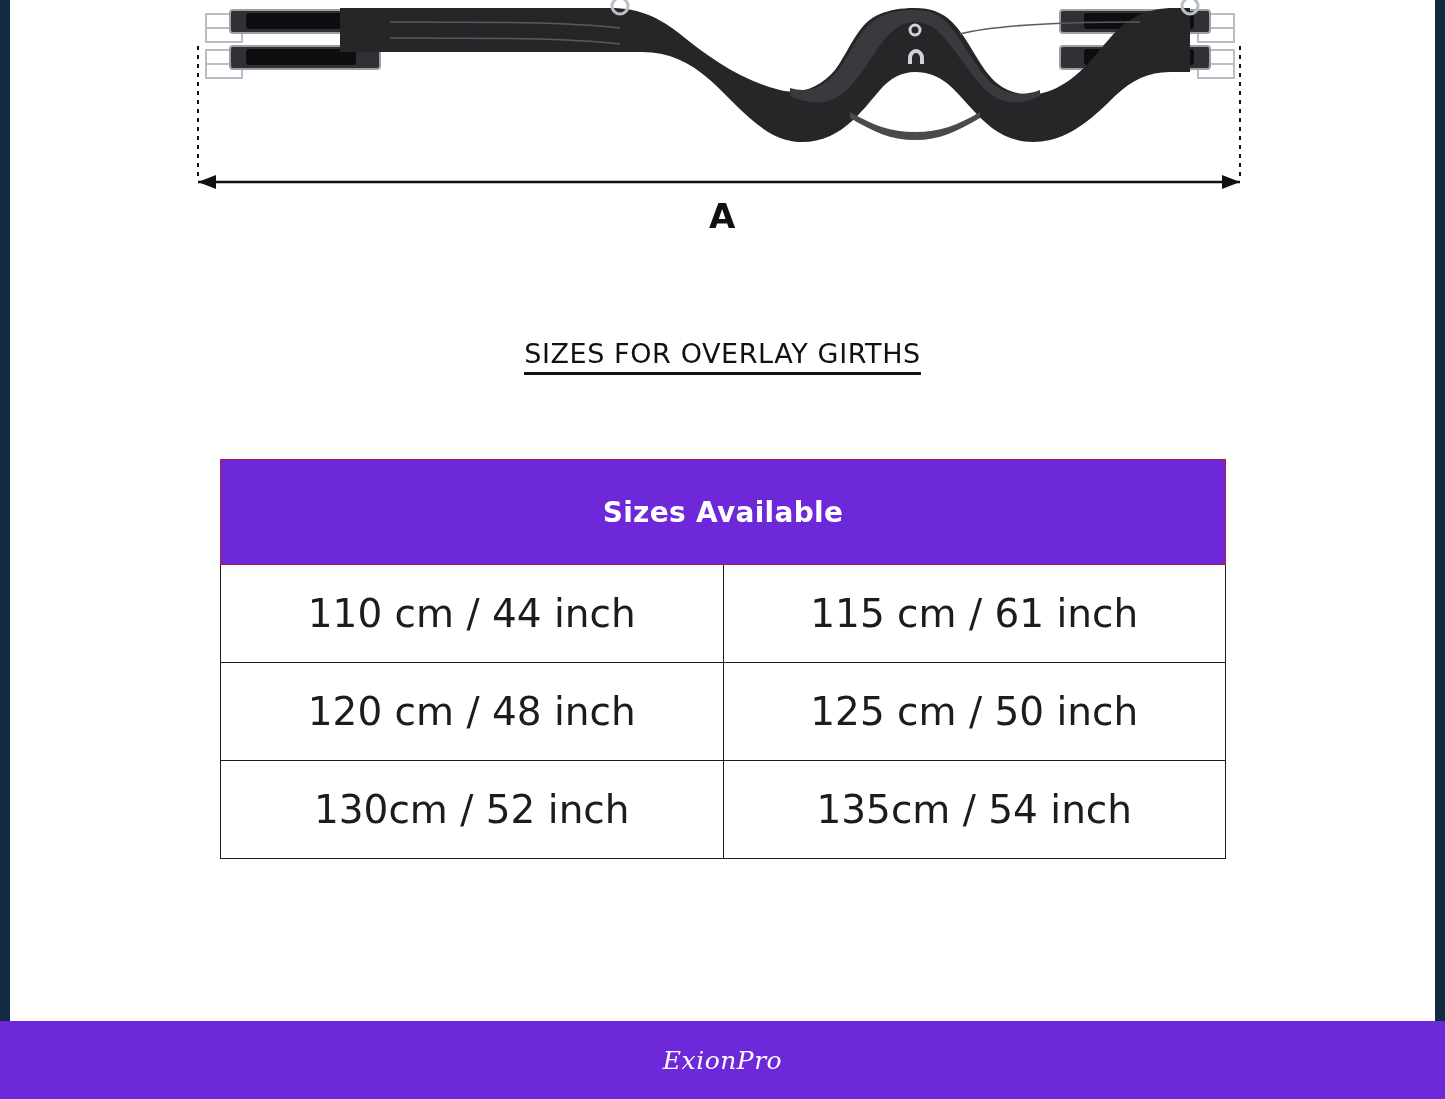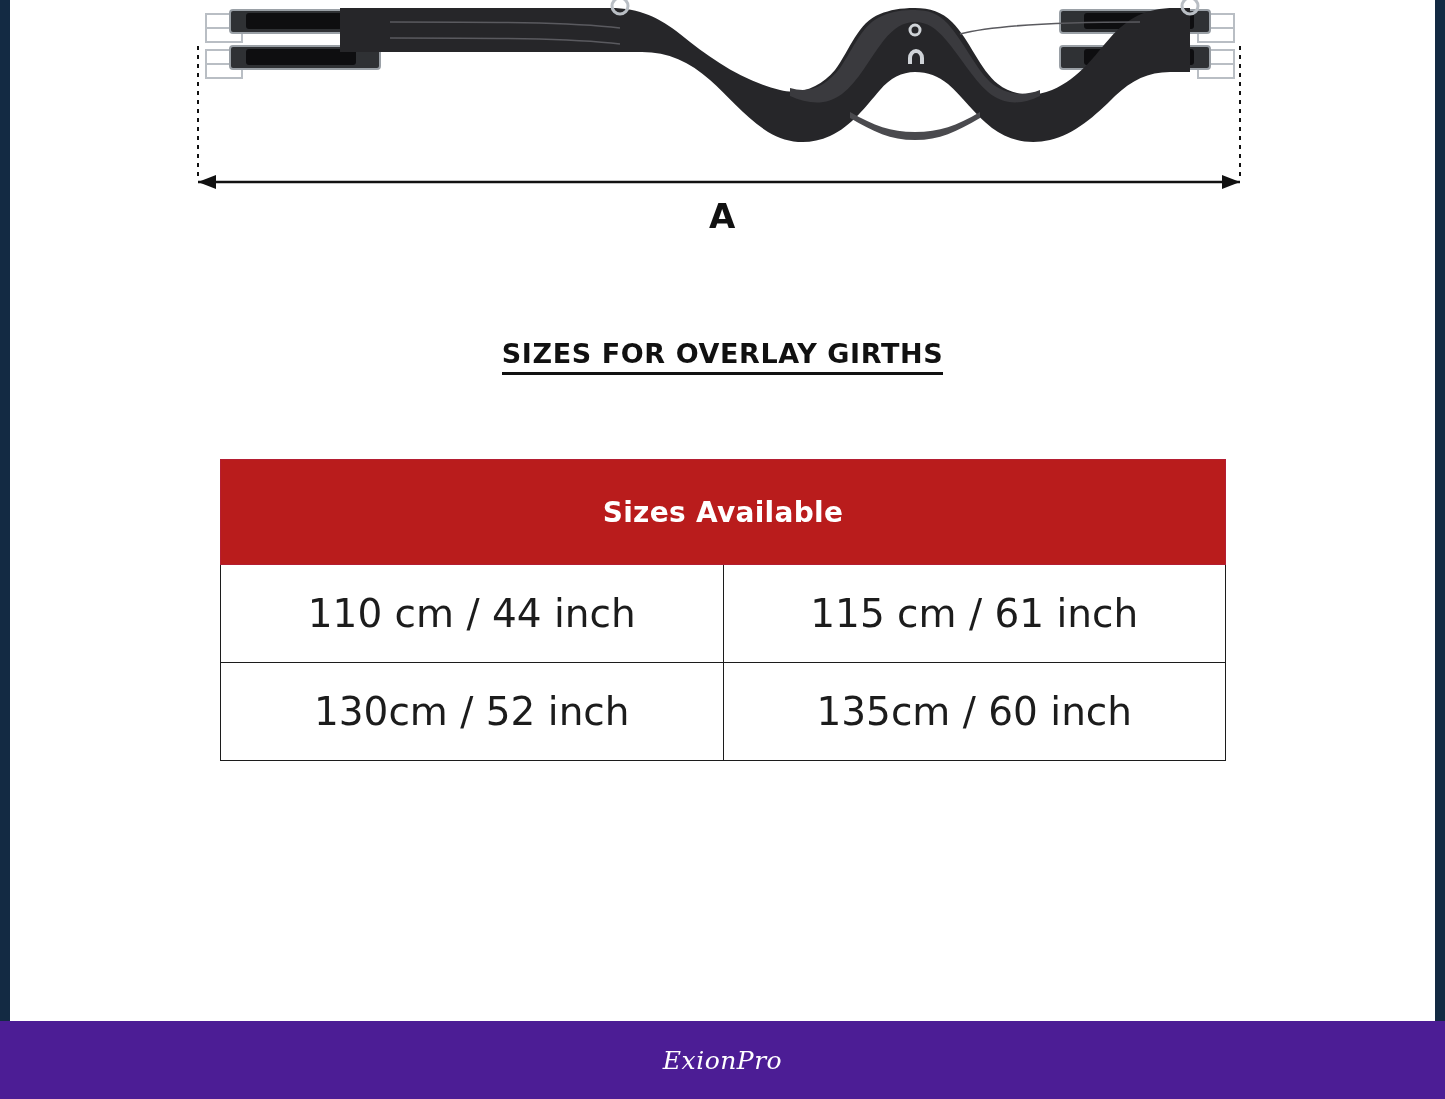--- a/index.html
+++ b/index.html
@@ -56,21 +56,21 @@
   }
 
   
   .heading {
     position: absolute;
     left: 0;
     top: 338px;
     width: 1445px;
     text-align: center;
     font-size: 27px;
-    font-weight: bold;
+    font-weight: normal;
     color: #111111;
     letter-spacing: 0.6px;
   }
   .heading span {
     border-bottom: 3px solid #111111;
     padding-bottom: 3px;
   }
 
   
   .size-table {
@@ -81,42 +81,42 @@
     border-collapse: collapse;
     table-layout: fixed;
   }
   .size-table th,
   .size-table td {
     border: 1px solid #1c1c1c;
     text-align: center;
     color: #1c1c1c;
   }
   .size-table th.header-cell {
-    background: #b91c1c;
+    background: #6d28d9;
     color: #ffffff;
     font-size: 28px;
     font-weight: bold;
     height: 102px;
     border: 1px solid #b41e32;
     letter-spacing: 0.3px;
   }
   .size-table td.size-cell {
     height: 95px;
     font-size: 39px;
     font-weight: normal;
   }
 
   
   .footer {
     position: absolute;
     left: 0;
     bottom: 0;
     width: 1445px;
     height: 78px;
-    background: #4c1d95;
+    background: #6d28d9;
   }
   .brand {
     position: absolute;
     left: 0;
     top: 0;
     width: 1445px;
     height: 78px;
     display: flex;
     align-items: center;
     justify-content: center;
@@ -245,22 +245,26 @@
       <tr>
         <th class="header-cell" colspan="2">Sizes Available</th>
       </tr>
     </thead>
     <tbody>
       <tr>
         <td class="size-cell">110 cm / 44 inch</td>
         <td class="size-cell">115 cm / 61 inch</td>
       </tr>
       <tr>
+        <td class="size-cell">120 cm / 48 inch</td>
+        <td class="size-cell">125 cm / 50 inch</td>
+      </tr>
+      <tr>
         <td class="size-cell">130cm / 52 inch</td>
-        <td class="size-cell">135cm / 60 inch</td>
+        <td class="size-cell">135cm / 54 inch</td>
       </tr>
     </tbody>
   </table>
 
   <div class="footer">
     <div class="brand">ExionPro</div>
   </div>
 
 </div>
 

